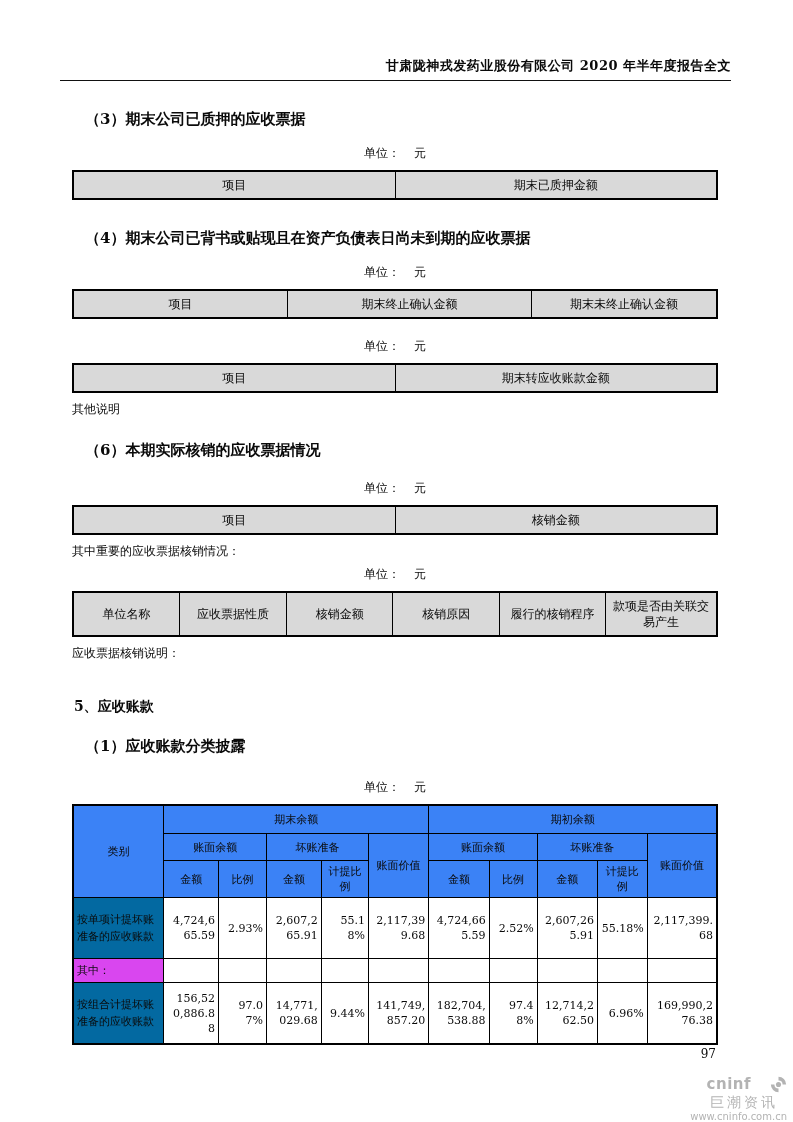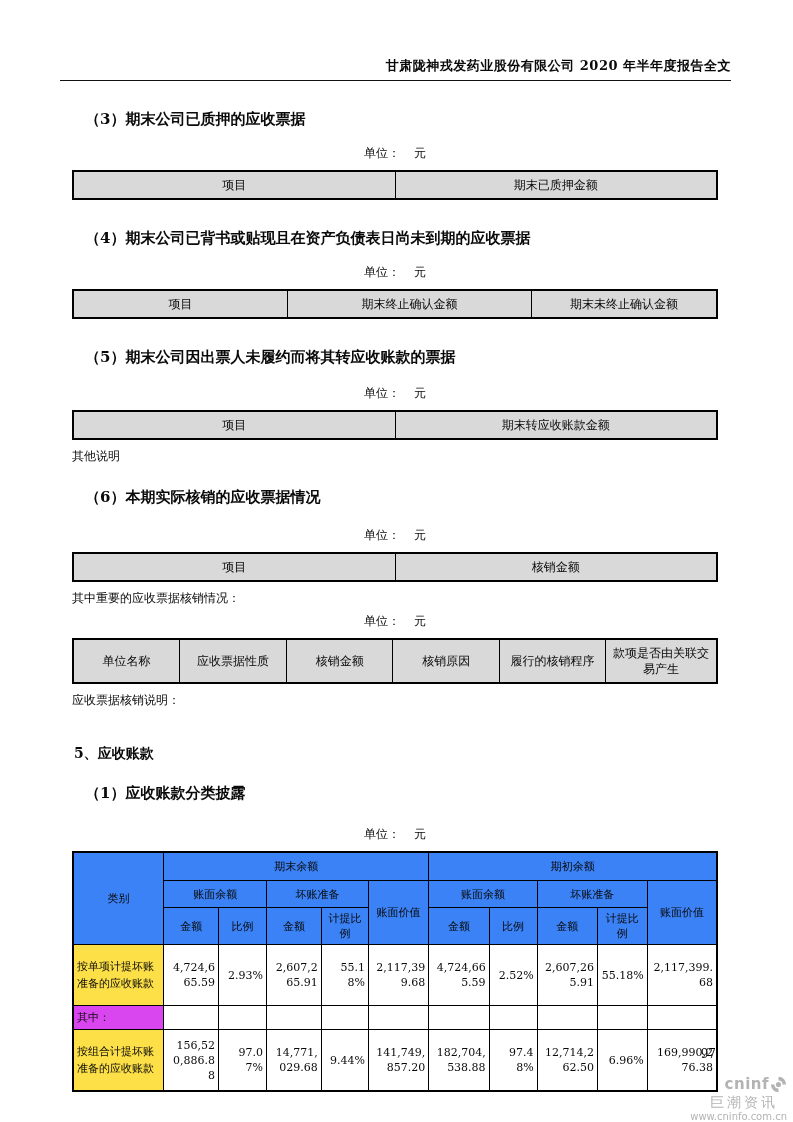--- a/index.html
+++ b/index.html
@@ -51,29 +51,29 @@
   }
   table.artable td{
     border:1px solid #000;
     padding:2px 3px;line-height:15px;
     vertical-align:middle;overflow:hidden;
   }
   table.artable td.hc{background:#3b82f6;text-align:center;word-break:break-all;}
   table.artable tr.hr1 td{height:23px;}
   table.artable tr.hr2 td{height:22px;}
   table.artable tr.hr3 td{height:32px;}
-  table.artable td.lab{background:#fde047;text-align:left;word-break:break-all;line-height:17px;}
+  table.artable td.lab{background:#0369a1;text-align:left;word-break:break-all;line-height:17px;}
   table.artable td.labw{background:#d946ef;text-align:left;}
   table.artable td.num{background:#ffffff;text-align:right;word-break:break-all;}
   table.artable tr.dr td{height:56px;}
   table.artable tr.mid td{height:19px;}
   
   .pageno{position:absolute;top:1047px;right:77px;font-size:12px;}
   .cninfo{position:absolute;top:1076px;right:6px;text-align:right;color:#b3b3b3;line-height:1;}
-  .cninfo .r1{display:flex;align-items:center;justify-content:flex-end;gap:1px;}
+  .cninfo .r1{display:flex;align-items:center;justify-content:flex-end;gap:19px;}
   .cninfo .brand{font-family:"DejaVu Sans","Liberation Sans",sans-serif;font-weight:bold;font-size:15px;letter-spacing:.5px;color:#b3b3b3;}
   .cninfo .cn{font-size:14px;letter-spacing:3px;margin:2px 9px 0 0;}
   .cninfo .url{font-family:"DejaVu Sans","Liberation Sans",sans-serif;font-size:10px;margin-top:3px;}
   .swirl{width:17px;height:17px;}
 </style>
 </head>
 <body>
 
 <div class="page">
   <div class="content">
@@ -109,21 +109,20 @@
         </colgroup>
       <tbody>
           <tr>
         <td>项目</td>
         <td>期末终止确认金额</td>
         <td>期末未终止确认金额</td>
       </tr>
     </tbody>
       </table>
 
-    <div class="hsec">（5）期末公司因出票人未履约而将其转应收账款的票据</div>
     <div class="unit-line" style="margin-top:20px">
       <span>单位：</span><span class="uv">元</span>
     </div>
     <table class="dtable">
       <colgroup>
           <col style="width:323px">
           <col style="width:323px">
         </colgroup>
       <tbody>
           <tr>

